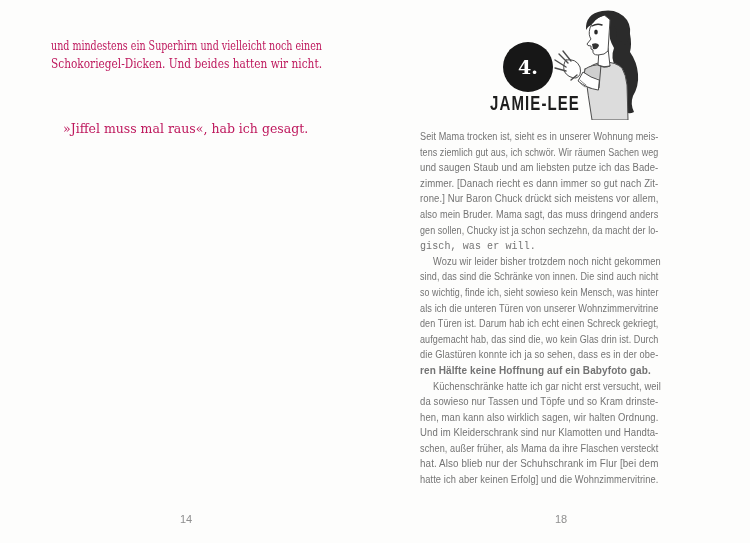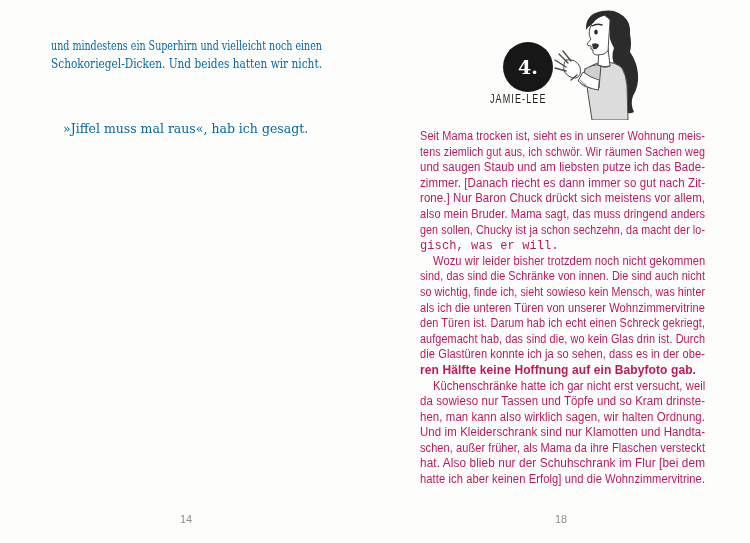--- a/index.html
+++ b/index.html
@@ -9,41 +9,41 @@
     background: #fdfdfc; overflow: hidden;
     font-family: "Liberation Sans", sans-serif;
     color: #434343;
   }
   .fit { display: inline-block; white-space: nowrap; transform-origin: 0 50%; }
 
   
   .left-text {
     position: absolute; left: 51px; top: 37px; width: 280px;
     font-family: "DejaVu Serif", serif;
-    font-size: 12.5px; line-height: 17.5px; color: #0369a1;
+    font-size: 12.5px; line-height: 17.5px; color: #be185d;
   }
   .lline { white-space: nowrap; height: 17.5px; }
   .lline.indent { padding-left: 12px; margin-top: 48px; }
 
   
   .badge {
     position: absolute; left: 503px; top: 42px; width: 50px; height: 50px;
     border-radius: 50%; background: #171717; color: #ffffff;
     display: flex; align-items: center; justify-content: center;
     font-family: "DejaVu Serif", serif; font-weight: bold; font-size: 19px;
   }
   .chapter-title {
     position: absolute; left: 490px; top: 92px; width: 80px;
-    font-weight: normal; font-size: 12px; letter-spacing: 1.5px; color: #1d1d1d;
+    font-weight: bold; font-size: 20px; letter-spacing: 1.5px; color: #1d1d1d;
   }
 
   
   .right-text {
     position: absolute; left: 420px; top: 129px; width: 292px;
-    font-size: 12px; line-height: 15.6px; letter-spacing: 0.1px; color: #be185d;
+    font-size: 10px; line-height: 15.6px; letter-spacing: 0.1px; color: #737373;
   }
   .rline { white-space: nowrap; height: 15.6px; }
   .rline.indent { padding-left: 13px; }
 
   .pagenum { position: absolute; font-size: 11px; color: #8f8f8f; }
   .pagenum.left  { left: 180px; top: 513px; }
   .pagenum.right { left: 555px; top: 513px; }
 
   .illustration { position: absolute; left: 552px; top: 8px; }
 </style>

